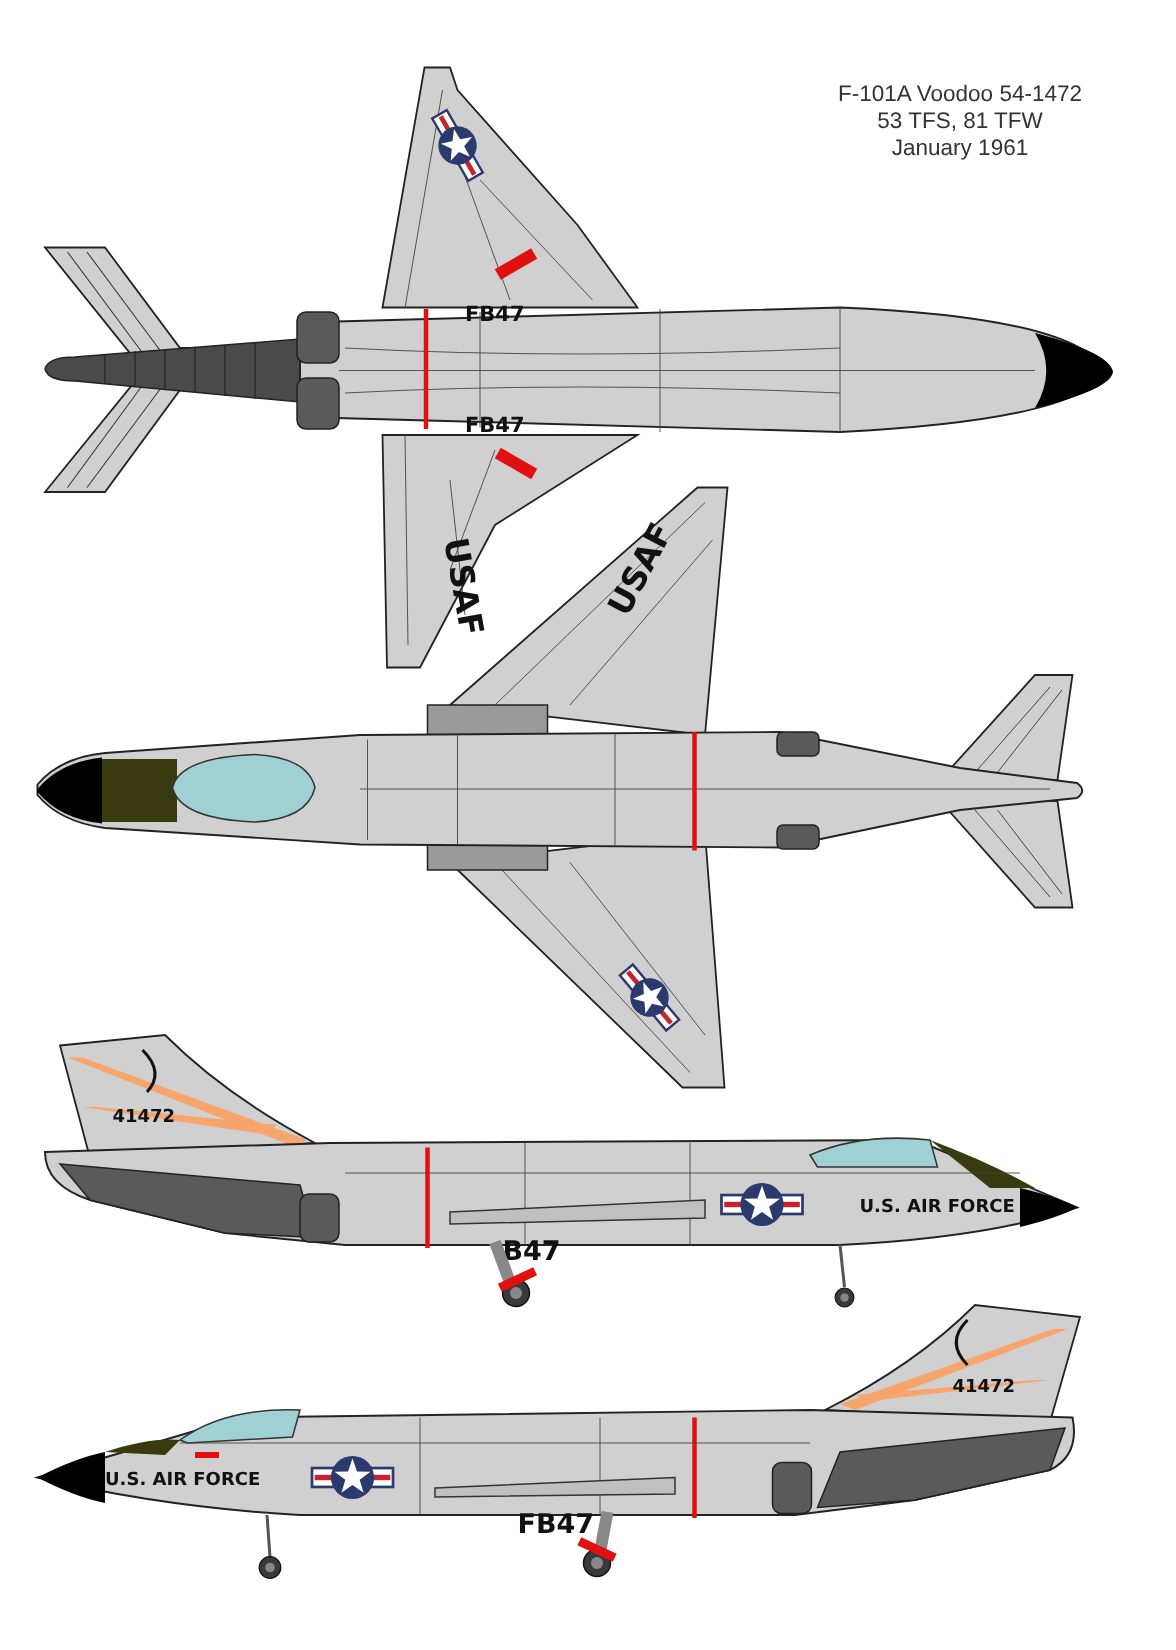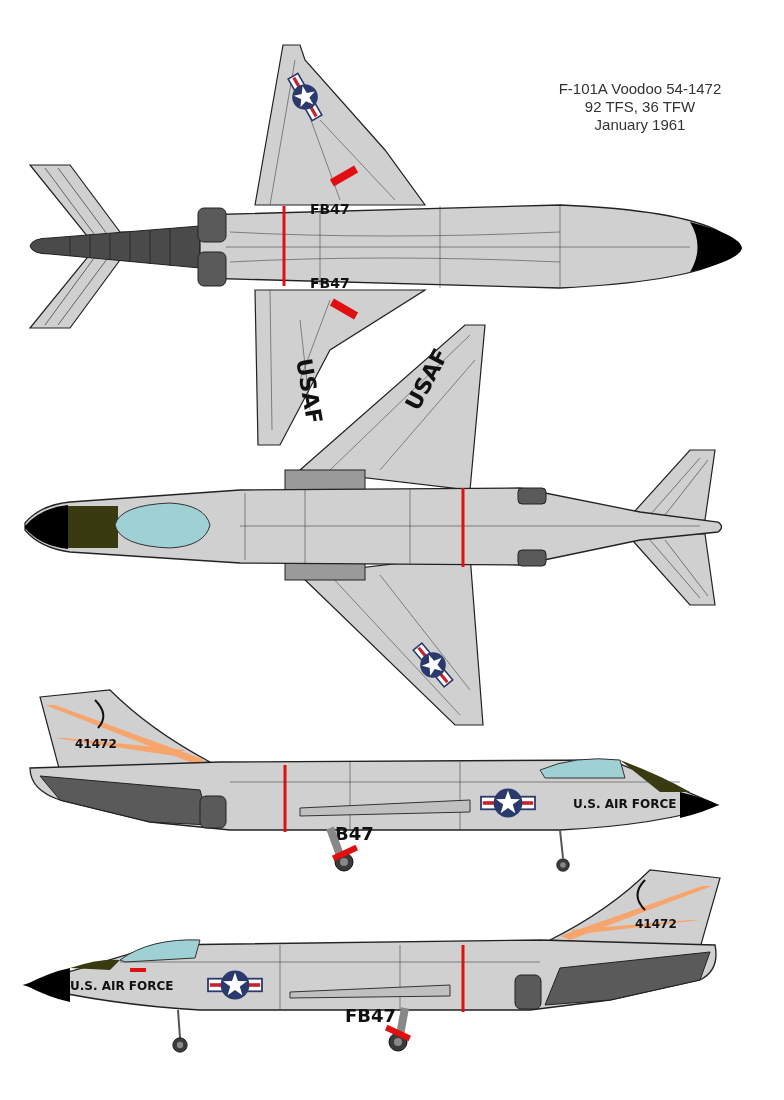--- a/index.html
+++ b/index.html
@@ -1,27 +1,27 @@
 <!DOCTYPE html>
 <html><head>
 <meta charset="utf-8">
 <style>
   html,body{margin:0;padding:0;background:#ffffff;}
   body{width:784px;height:1100px;position:relative;overflow:hidden;font-family:"Liberation Sans",sans-serif;}
-  .caption{position:absolute;left:540px;top:54px;width:200px;text-align:center;color:#333;font-size:15px;line-height:18px;margin-top:26px;}
+  .caption{position:absolute;left:540px;top:54px;width:200px;text-align:center;color:#333;font-size:15px;line-height:18px;}
   .caption div{white-space:nowrap;}
   svg{position:absolute;left:0;top:0;}
   .stencil{font-family:"DejaVu Sans",sans-serif;font-weight:bold;fill:#111;}
 </style>
 </head>
 <body>
 
 <div class="caption">
   <div>F-101A Voodoo 54-1472</div>
-  <div>92 TFS, 36 TFW</div>
+  <div>53 TFS, 81 TFW</div>
   <div>January 1961</div>
 </div>
 
 <svg width="784" height="1100" viewBox="0 0 784 1100">
   <defs>
     <g id="roundel">
       <rect x="-30" y="-7" width="60" height="14" fill="#fff" stroke="#2b3a6e" stroke-width="2"></rect>
       <rect x="-28" y="-2" width="56" height="4" fill="#c8232c"></rect>
       <circle r="16" fill="#2b3a6e"></circle>
       <polygon points="0,-14 3.3,-4.5 13.3,-4.3 5.3,1.7 8.2,11.3 0,5.5 -8.2,11.3 -5.3,1.7 -13.3,-4.3 -3.3,-4.5" fill="#fff"></polygon>

